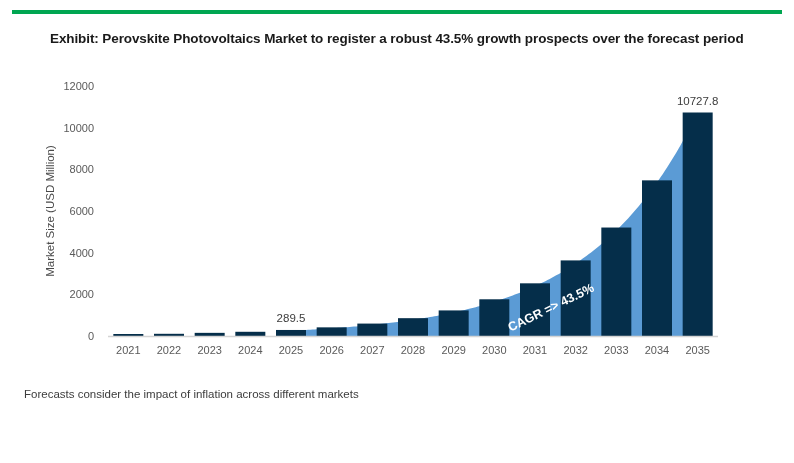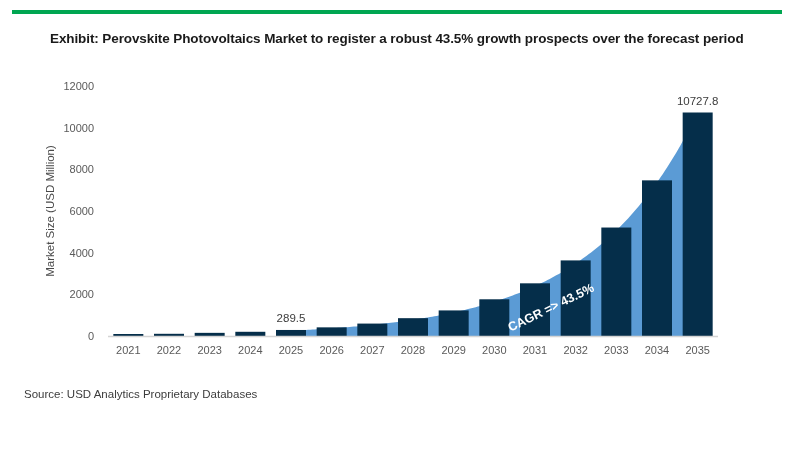--- a/index.html
+++ b/index.html
@@ -125,14 +125,14 @@
       <text x="616.33" y="288" text-anchor="middle" class="tick-label">2033</text>
       <text x="657.00" y="288" text-anchor="middle" class="tick-label">2034</text>
       <text x="697.67" y="288" text-anchor="middle" class="tick-label">2035</text>
       <text x="291.00" y="255.97" text-anchor="middle" class="value-label">289.5</text>
       <text x="697.67" y="38.50" text-anchor="middle" class="value-label">10727.8</text>
       <text x="0" y="0" class="cagr-label" text-anchor="middle" fill="#ffffff" transform="translate(552.75,245.28) rotate(-26)">CAGR =&gt; 43.5%</text>
     </svg>
 </div>
 
 <div class="footer">
-  <div>Source: USD Analytics Proprietary Databases</div>
+  <div>Forecasts consider the impact of inflation across different markets</div>
 </div>
 
 </body></html>

